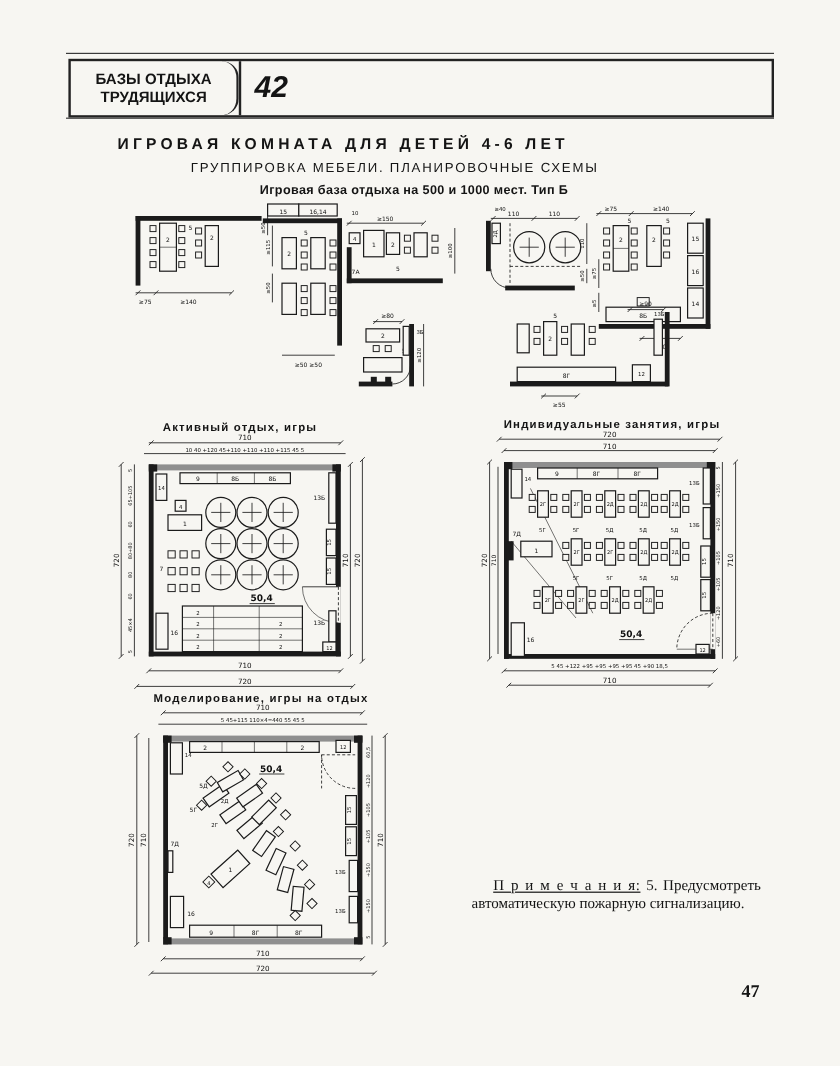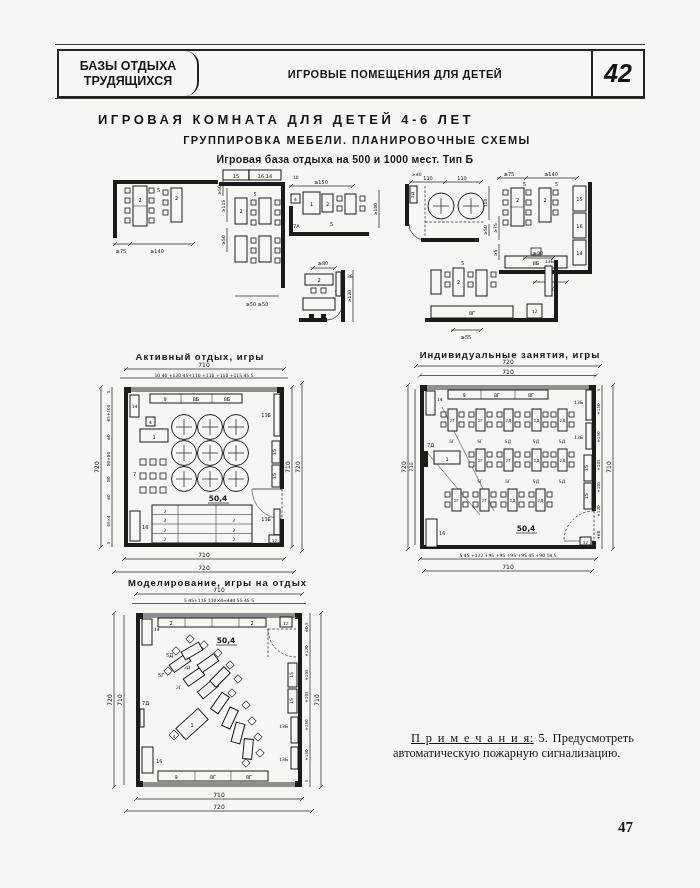--- a/index.html
+++ b/index.html
@@ -11,21 +11,21 @@
           display:flex;align-items:stretch;background:#f7f6f2;}
   .hcell-l{width:138px;border-right:2px solid #222;display:flex;flex-direction:column;
            justify-content:center;align-items:center;font-weight:bold;font-size:12.5px;line-height:1.2;border-radius:14px;}
   .hcell-c{flex:1;display:flex;justify-content:center;align-items:center;font-weight:bold;
            font-size:11px;letter-spacing:.5px;}
   .hcell-r{width:50px;border-left:2px solid #222;display:flex;justify-content:center;
            align-items:center;font-weight:bold;font-size:25px;font-style:italic;}
   
   .t-main{position:absolute;left:98px;top:112px;width:470px;text-align:left;font-weight:bold;
           font-size:13px;letter-spacing:3.5px;}
-  .t-sub{position:absolute;left:122px;top:134px;width:470px;text-align:center;font-weight:bold;
+  .t-sub{position:absolute;left:94px;top:134px;width:470px;text-align:center;font-weight:normal;
          font-size:11px;letter-spacing:1.5px;}
   .t-obj{position:absolute;left:110px;top:153px;width:470px;text-align:center;font-size:10.5px;
          font-weight:bold;letter-spacing:.3px;}
   .cap{position:absolute;font-weight:bold;font-size:9.5px;letter-spacing:1px;text-align:center;}
   
   .notes{position:absolute;left:393px;top:731px;width:241px;font-family:"Liberation Serif",serif;
          font-size:12.5px;line-height:1.22;text-align:justify;}
   .notes p{margin:0;text-indent:18px;}
   .pageno{position:absolute;left:618px;top:819px;font-family:"Liberation Serif",serif;
           font-weight:bold;font-size:15px;}
@@ -45,23 +45,20 @@
   .dim{font-size:5px;} .dim6{font-size:6px;} .dim45{font-size:4.5px;}
 </style>
 </head>
 <body>
 
 <div class="rule" style="left:55px;top:44px;width:590px;"></div>
 <div class="hdrbox">
   <div class="hcell-l">
     <span>БАЗЫ ОТДЫХА</span>
     <span>ТРУДЯЩИХСЯ</span>
-  </div>
-  <div class="hcell-c">
-    <span>ИГРОВЫЕ ПОМЕЩЕНИЯ ДЛЯ ДЕТЕЙ</span>
   </div>
   <div class="hcell-r">
     <span>42</span>
   </div>
 </div>
 <div class="rule" style="left:55px;top:98px;width:590px;"></div>
 
 <div class="t-main">ИГРОВАЯ КОМНАТА ДЛЯ ДЕТЕЙ 4-6 ЛЕТ</div>
 <div class="t-sub">ГРУППИРОВКА МЕБЕЛИ. ПЛАНИРОВОЧНЫЕ СХЕМЫ</div>
 <div class="t-obj">Игровая база отдыха на 500 и 1000 мест. Тип Б</div>

